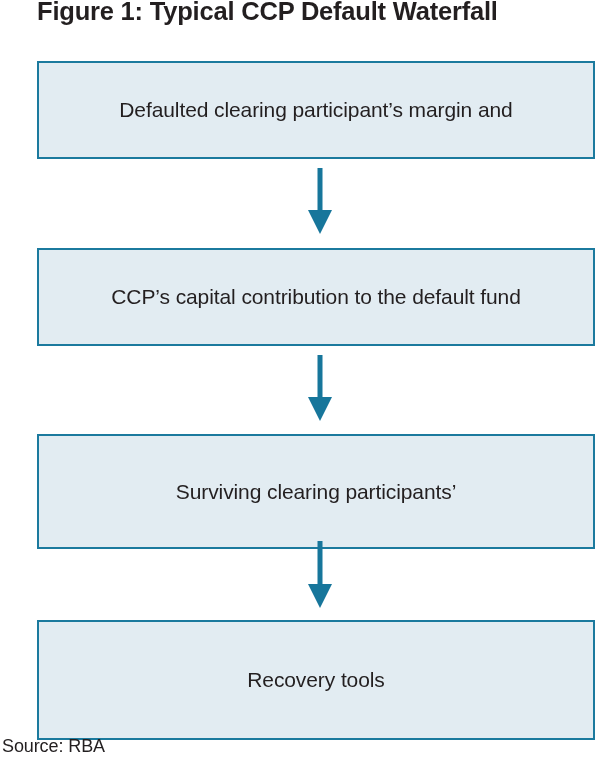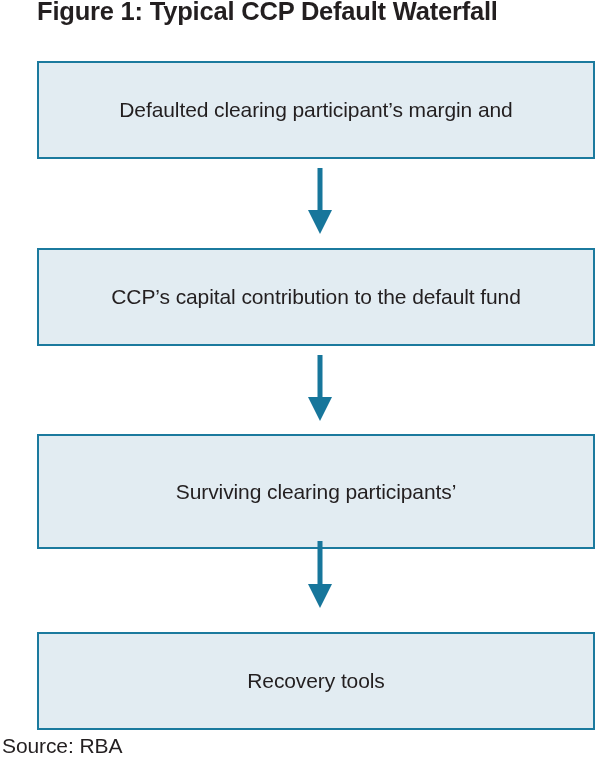--- a/index.html
+++ b/index.html
@@ -54,39 +54,39 @@
   .wf-box-label {
     font-size: 21px;
     line-height: 28px;
     color: #231f20;
     letter-spacing: -0.1px;
   }
 
   #box-0 { top: 61px;  height: 98px; }
   #box-1 { top: 248px; height: 98px; text-align: right; }
   #box-2 { top: 434px; height: 115px; }
-  #box-3 { top: 620px; height: 98px; margin-top: 12px; }
+  #box-3 { top: 620px; height: 120px; }
 
   
   .wf-arrow {
     position: absolute;
     left: 303px;
     width: 34px;
     display: block;
   }
   #arrow-0 { top: 168px; height: 66px; }
   #arrow-1 { top: 355px; height: 66px; }
   #arrow-2 { top: 541px; height: 67px; }
 
   
   .source-note {
     position: absolute;
     left: 2px;
     top: 735px;
-    font-size: 21px;
+    font-size: 18px;
     line-height: 22px;
     color: #231f20;
     letter-spacing: -0.1px;
   }
 </style>
 </head>
 <body>
 
 <div id="figure-root">
 

